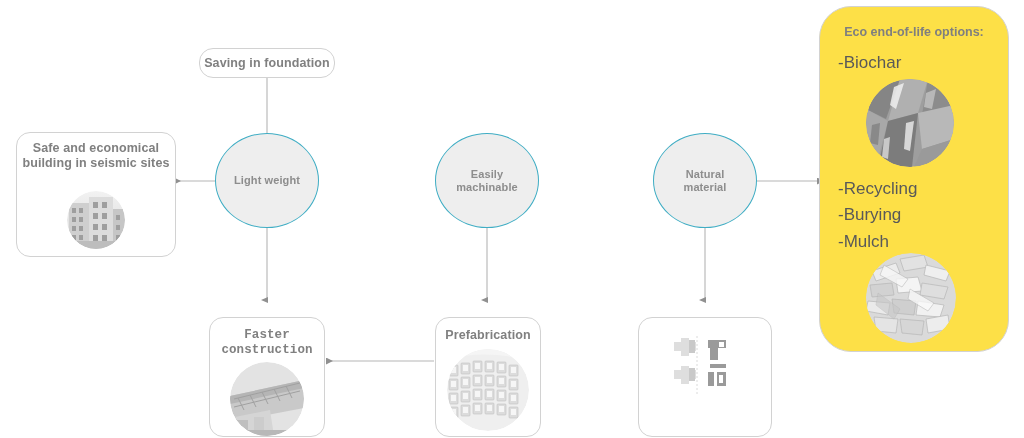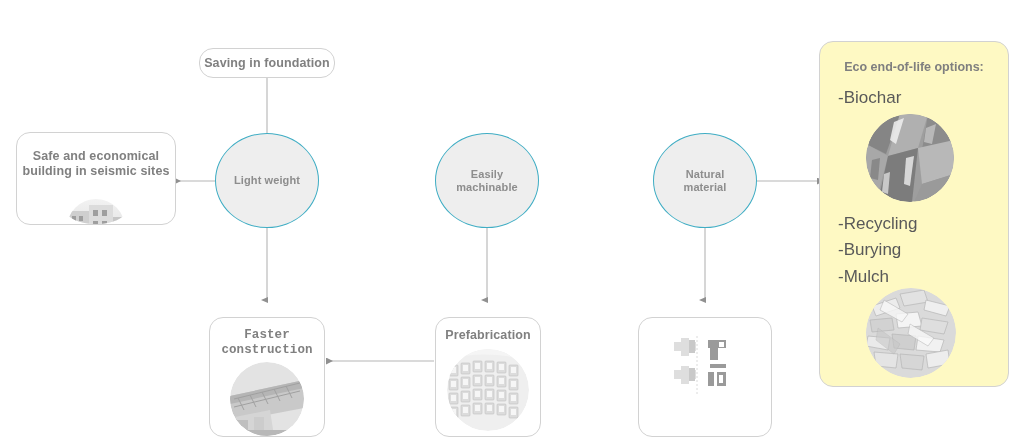--- a/index.html
+++ b/index.html
@@ -78,25 +78,24 @@
   .photo {
     border-radius: 50%;
     overflow: hidden;
     position: relative;
     filter: grayscale(1);
   }
   .photo svg { display: block; }
 
   
   #eco-panel {
-    background: #fef9c3;
+    background: #fde047;
     border: 1px solid #d2d2d2;
-    border-radius: 14px;
+    border-radius: 32px;
     box-sizing: border-box;
-    margin-top: 35px;
   }
   #eco-panel .eco-title {
     color: #7f7f7f;
     font-weight: bold;
     font-size: 12.5px;
     text-align: center;
     margin-top: 18px;
   }
   .eco-item {
     color: #595959;
@@ -139,21 +138,21 @@
 
     <line x1="751" y1="181" x2="818" y2="181" stroke="#b5b5b5" stroke-width="1.1" marker-end="url(#ah-right)"></line>
 
     <line x1="705" y1="226" x2="705" y2="300" stroke="#b5b5b5" stroke-width="1.1" marker-end="url(#ah-down)"></line>
   </svg>
 
   <div class="node rbox" id="n-foundation" style="left:199px; top:32px; width:136px; height:30px; justify-content:center;">
     <div class="node-title">Saving in foundation</div>
   </div>
 
-  <div class="node rbox" id="n-seismic" style="left:16px; top:116px; width:160px; height:93px; padding-top:16px;gap:12px;">
+  <div class="node rbox" id="n-seismic" style="left:16px; top:116px; width:160px; height:125px; padding-top:8px;gap:12px;">
     <div class="node-title">
       <span>Safe and economical</span><br>
       <span>building in seismic sites</span>
     </div>
     <div class="photo" style="width:58px; height:58px; margin-top:8px;">
       <svg width="58" height="58" viewBox="0 0 58 58">
         <defs>
           <clipPath id="cp1">
               <circle cx="29" cy="29" r="29"></circle>
             </clipPath>

